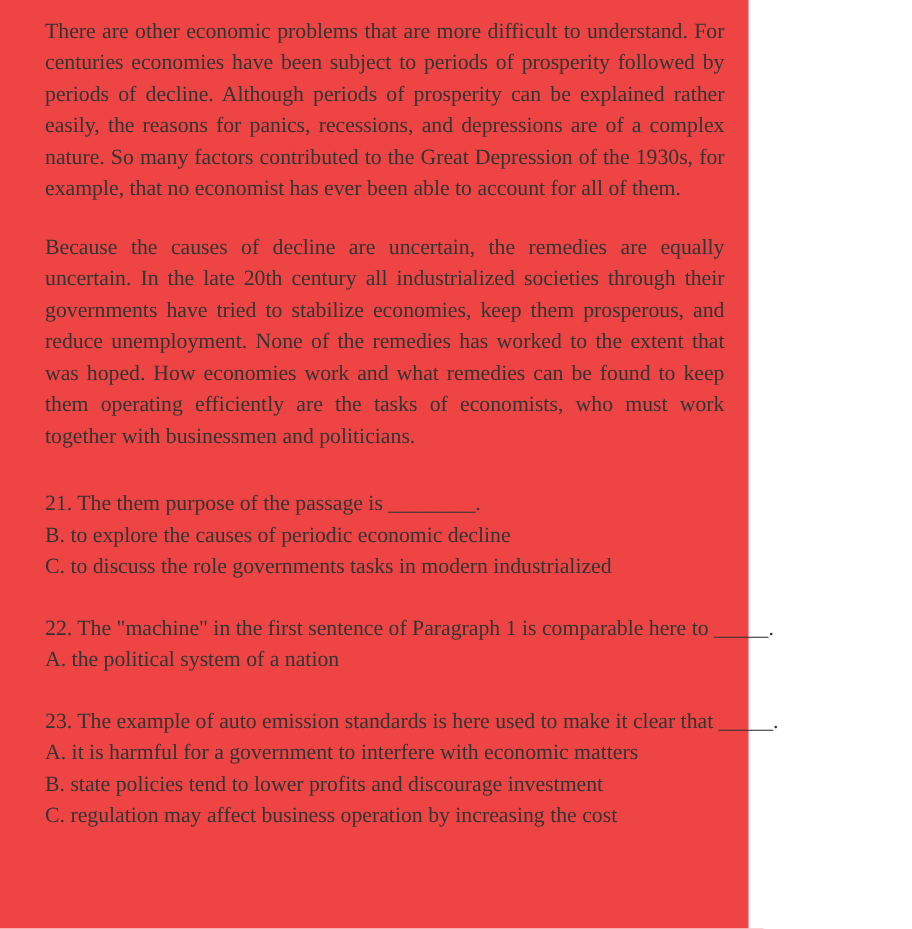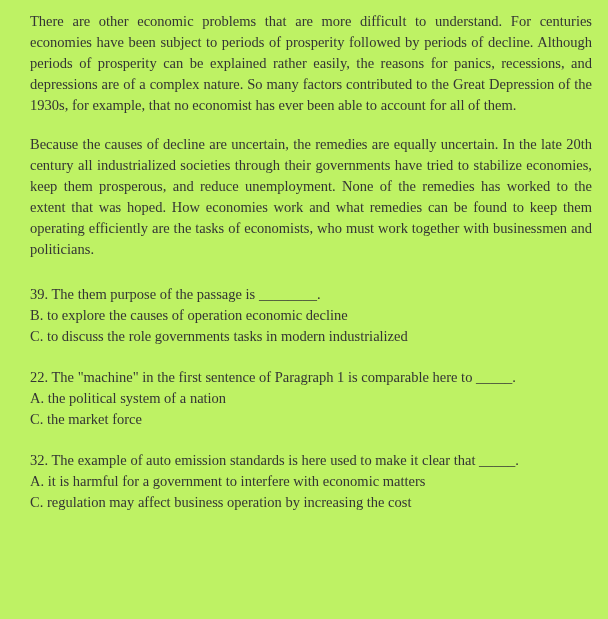--- a/index.html
+++ b/index.html
@@ -11,24 +11,24 @@
     width: 608px;
     height: 619px;
     overflow: hidden;
     font-family: "Liberation Serif", serif;
     font-size: 14.5px;
     line-height: 21px;
     color: #343434;
   }
   .page {
     box-sizing: border-box;
-    width: 608px;
+    width: 499px;
     height: 619px;
     padding: 11px 16px 0 30px;
-    background: #bef264;
+    background: #ef4444;
   }
   .para {
     margin: 0 0 18px 0;
     text-align: justify;
     text-justify: inter-word;
   }
   .questions {
     margin-top: 24px;
   }
   .question {
@@ -50,56 +50,56 @@
 
   <div class="passage">
     <p class="para">There are other economic problems that are more difficult to understand. For centuries economies have been subject to periods of prosperity followed by periods of decline. Although periods of prosperity can be explained rather easily, the reasons for panics, recessions, and depressions are of a complex nature. So many factors contributed to the Great Depression of the 1930s, for example, that no economist has ever been able to account for all of them.</p>
     <p class="para">Because the causes of decline are uncertain, the remedies are equally uncertain. In the late 20th century all industrialized societies through their governments have tried to stabilize economies, keep them prosperous, and reduce unemployment. None of the remedies has worked to the extent that was hoped. How economies work and what remedies can be found to keep them operating efficiently are the tasks of economists, who must work together with businessmen and politicians.</p>
   </div>
 
   <div class="questions">
 
     <div class="question">
       <p class="stem">
-        <span>39.</span>
+        <span>21.</span>
         <span>The them purpose of the passage is ________.</span>
       </p>
       <p class="option">
         <span>B.</span>
-        <span>to explore the causes of operation economic decline</span>
+        <span>to explore the causes of periodic economic decline</span>
       </p>
       <p class="option">
         <span>C.</span>
         <span>to discuss the role governments tasks in modern industrialized</span>
       </p>
     </div>
 
     <div class="question">
       <p class="stem">
         <span>22.</span>
         <span>The "machine" in the first sentence of Paragraph 1 is comparable here to _____.</span>
       </p>
       <p class="option">
         <span>A.</span>
         <span>the political system of a nation</span>
       </p>
-      <p class="option">
-        <span>C.</span>
-        <span>the market force</span>
-      </p>
     </div>
 
     <div class="question">
       <p class="stem">
-        <span>32.</span>
+        <span>23.</span>
         <span>The example of auto emission standards is here used to make it clear that _____.</span>
       </p>
       <p class="option">
         <span>A.</span>
         <span>it is harmful for a government to interfere with economic matters</span>
+      </p>
+      <p class="option">
+        <span>B.</span>
+        <span>state policies tend to lower profits and discourage investment</span>
       </p>
       <p class="option">
         <span>C.</span>
         <span>regulation may affect business operation by increasing the cost</span>
       </p>
       <p class="option">
         
         
       </p>
     </div>

